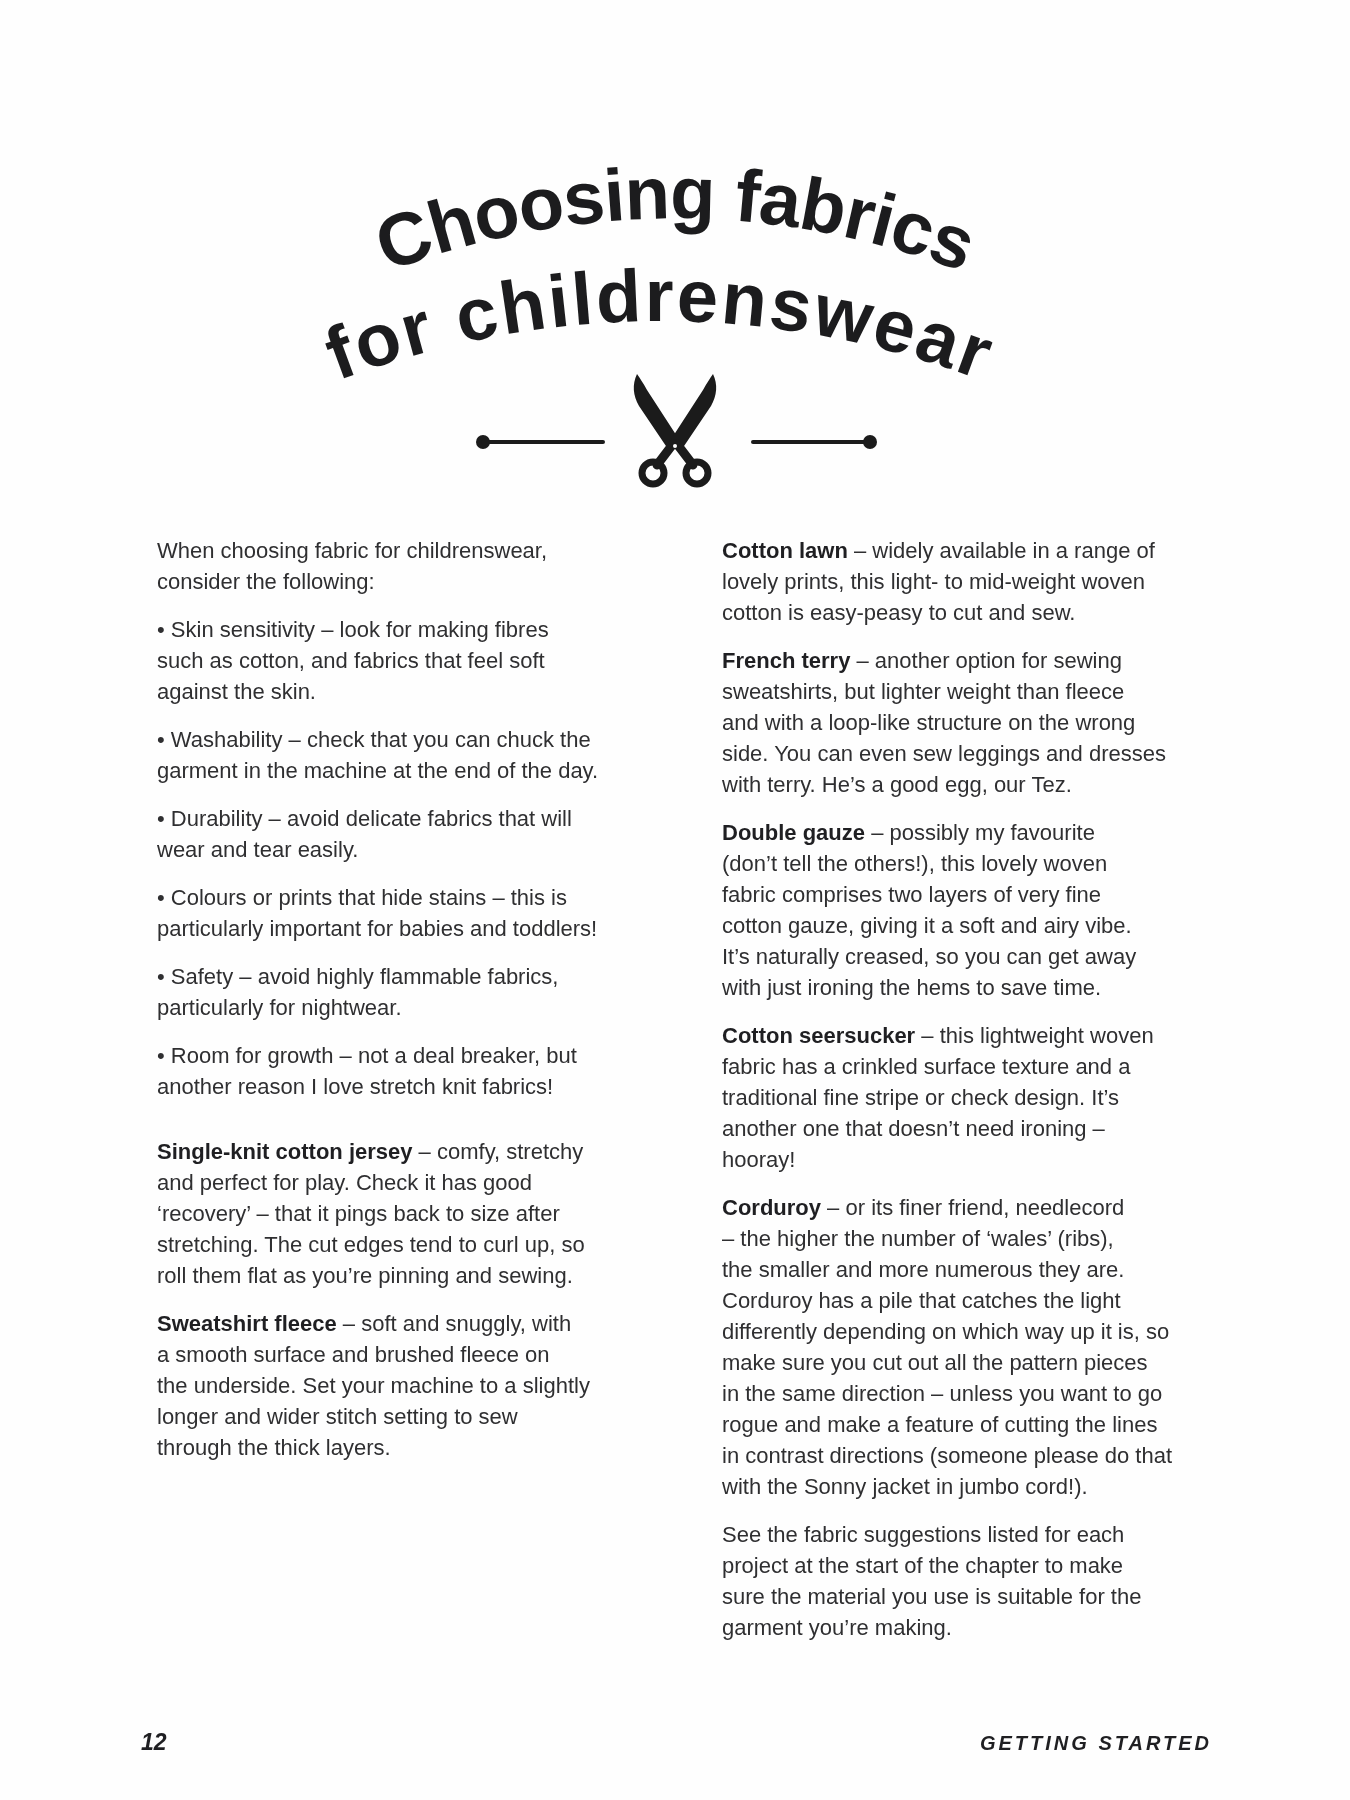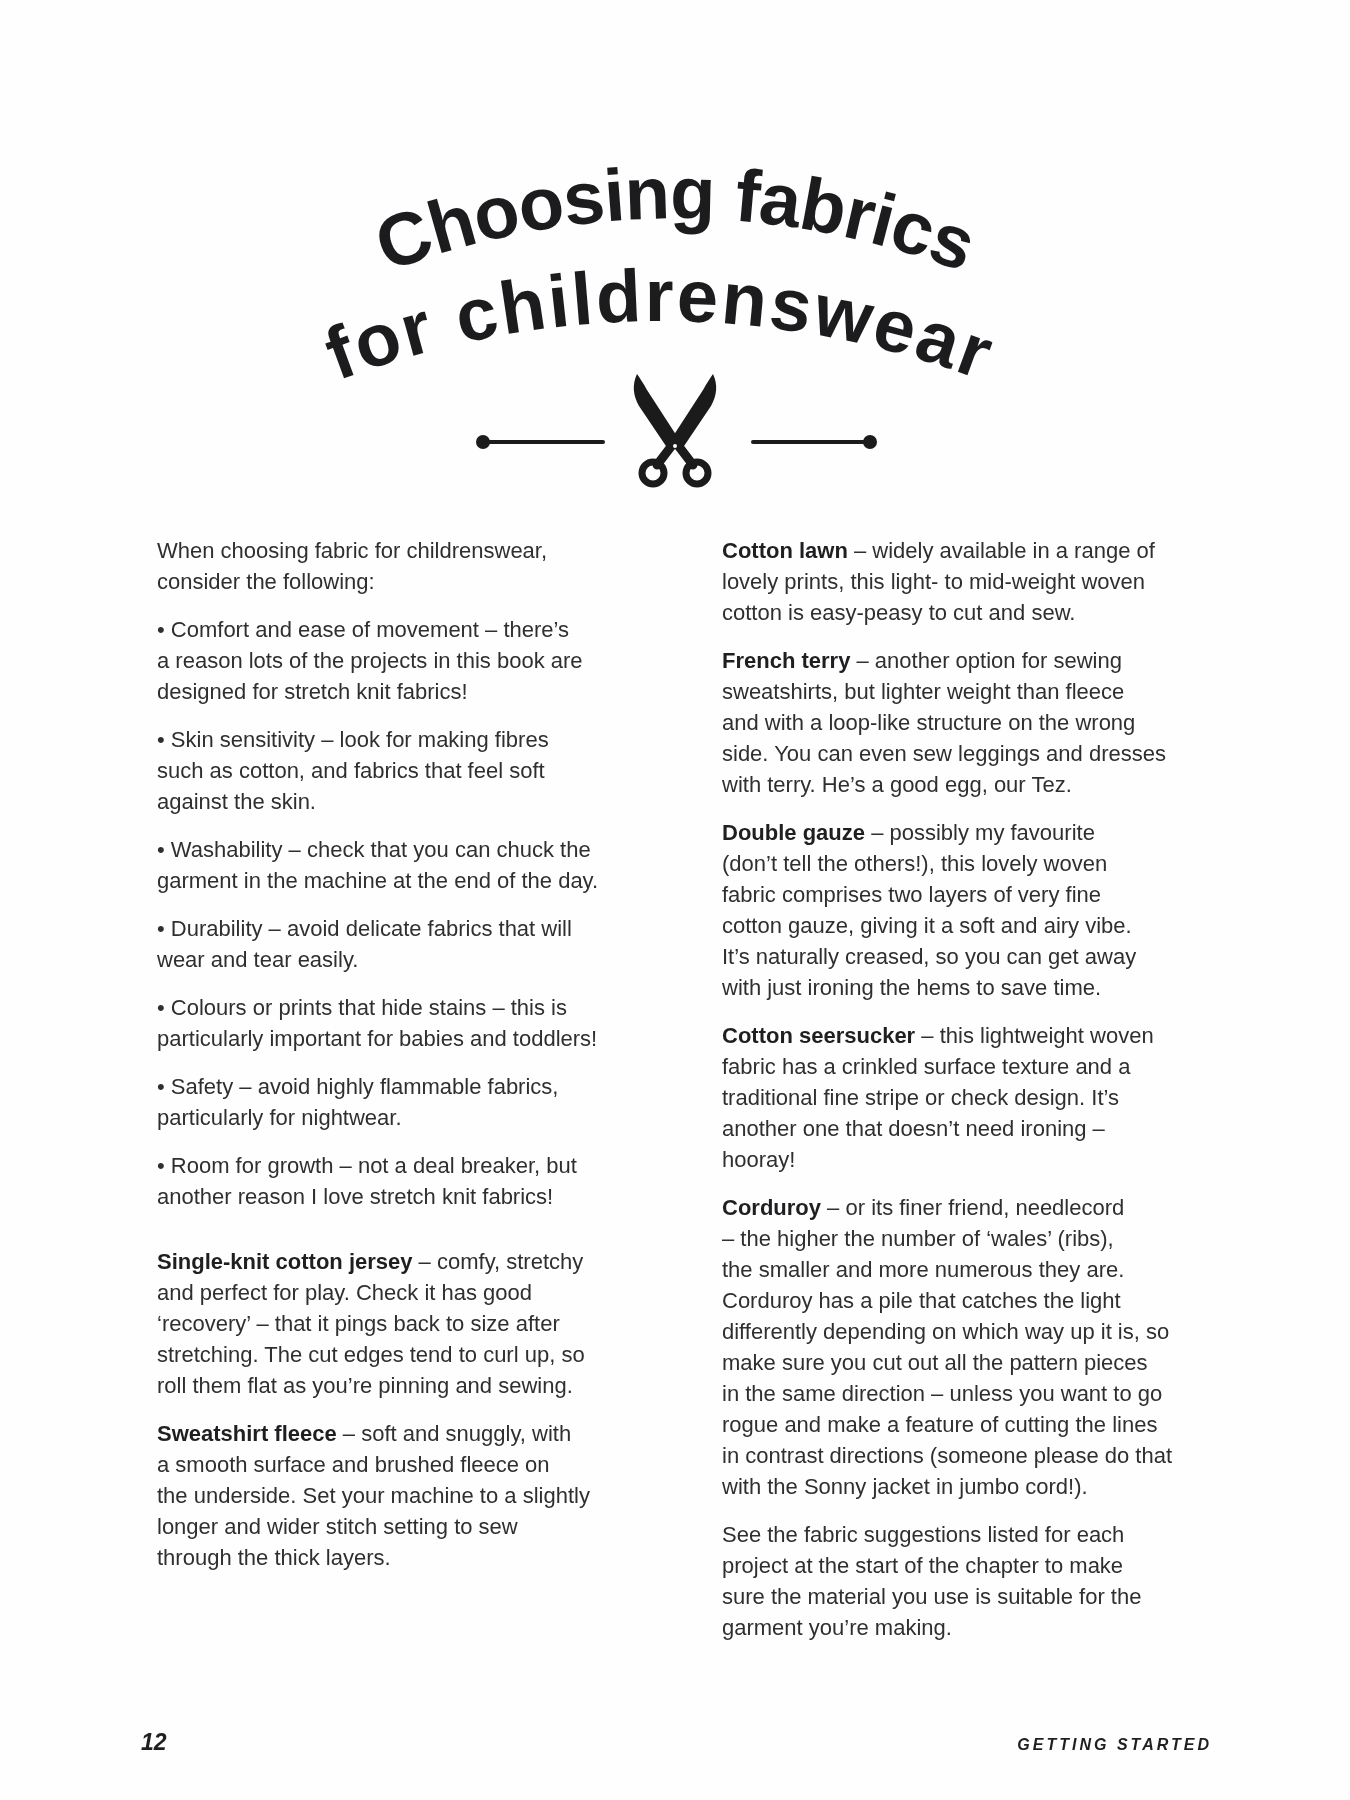--- a/index.html
+++ b/index.html
@@ -41,21 +41,21 @@
     top: 1729px; left: 141px; right: 138px;
     display: flex;
     justify-content: space-between;
     align-items: baseline;
     font-style: italic;
   }
   .page-number {
     font-size: 23px; font-weight: 700; color: #1f1f22;
   }
   .section-label {
-    font-size: 16px; font-weight: 700; letter-spacing: 3px; color: #1f1f22;
+    font-size: 20px; font-weight: 700; letter-spacing: 3px; color: #1f1f22;
   }
 </style>
 </head>
 <body>
 
 <svg class="header-svg" viewBox="0 0 1350 515" xmlns="http://www.w3.org/2000/svg">
   <defs>
     <path id="arc1" d="M 285 320 A 800 800 0 0 1 1065 320" fill="none"></path>
     <path id="arc2" d="M 250 420 A 900 900 0 0 1 1070 420" fill="none"></path>
   </defs>
@@ -77,23 +77,20 @@
     <circle cx="22" cy="43" r="11" fill="none" stroke="#1b1b1b" stroke-width="7"></circle>
     <circle cx="-22" cy="43" r="11" fill="none" stroke="#1b1b1b" stroke-width="7"></circle>
     <circle cx="0" cy="16" r="2" fill="#fefefe"></circle>
   </g>
 </svg>
 
 <div class="columns">
   <div class="col">
     <p class="body-p">When choosing fabric for childrenswear,
 consider the following:</p>
-    <p class="body-p">• Comfort and ease of movement – there’s
-a reason lots of the projects in this book are
-designed for stretch knit fabrics!</p>
     <p class="body-p">• Skin sensitivity – look for making fibres
 such as cotton, and fabrics that feel soft
 against the skin.</p>
     <p class="body-p">• Washability – check that you can chuck the
 garment in the machine at the end of the day.</p>
     <p class="body-p">• Durability – avoid delicate fabrics that will
 wear and tear easily.</p>
     <p class="body-p">• Colours or prints that hide stains – this is
 particularly important for babies and toddlers!</p>
     <p class="body-p">• Safety – avoid highly flammable fabrics,

